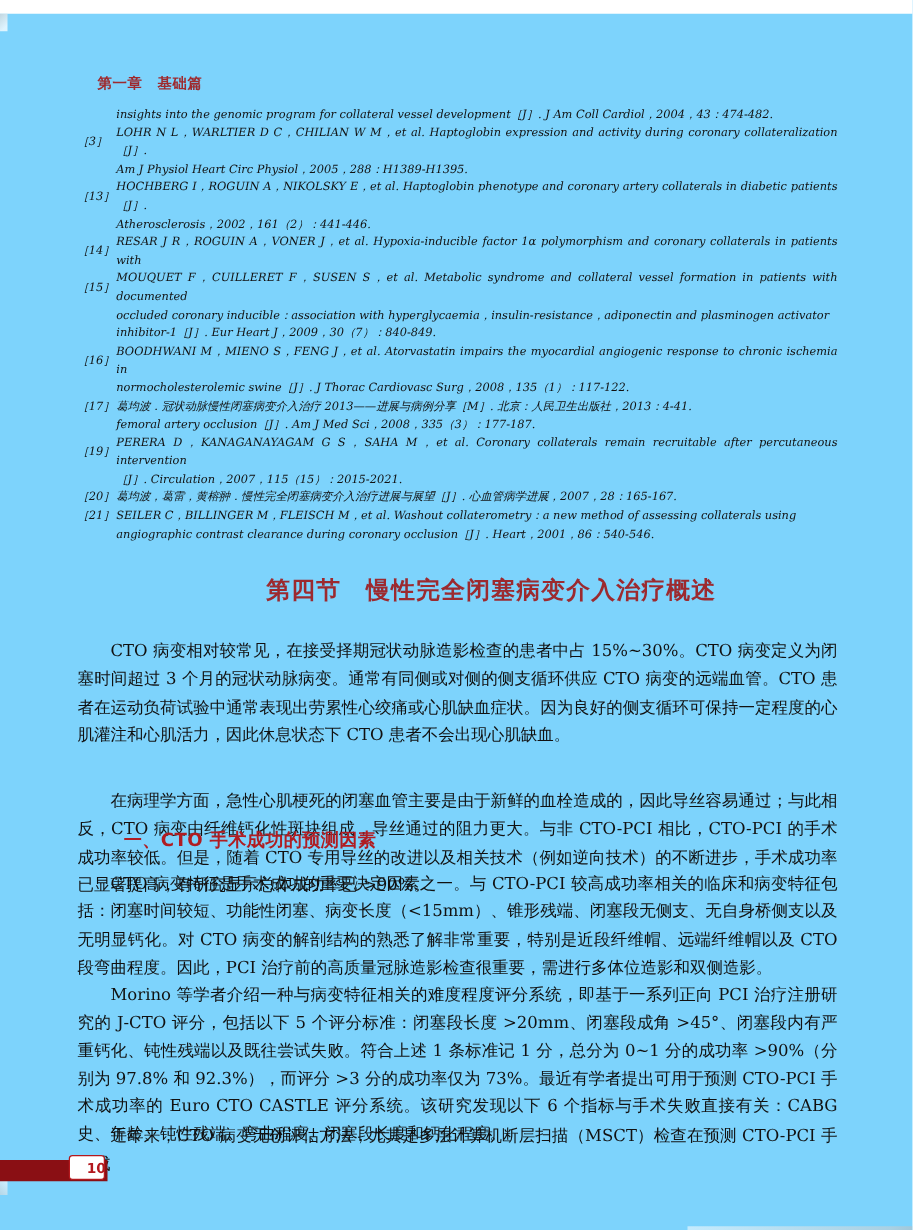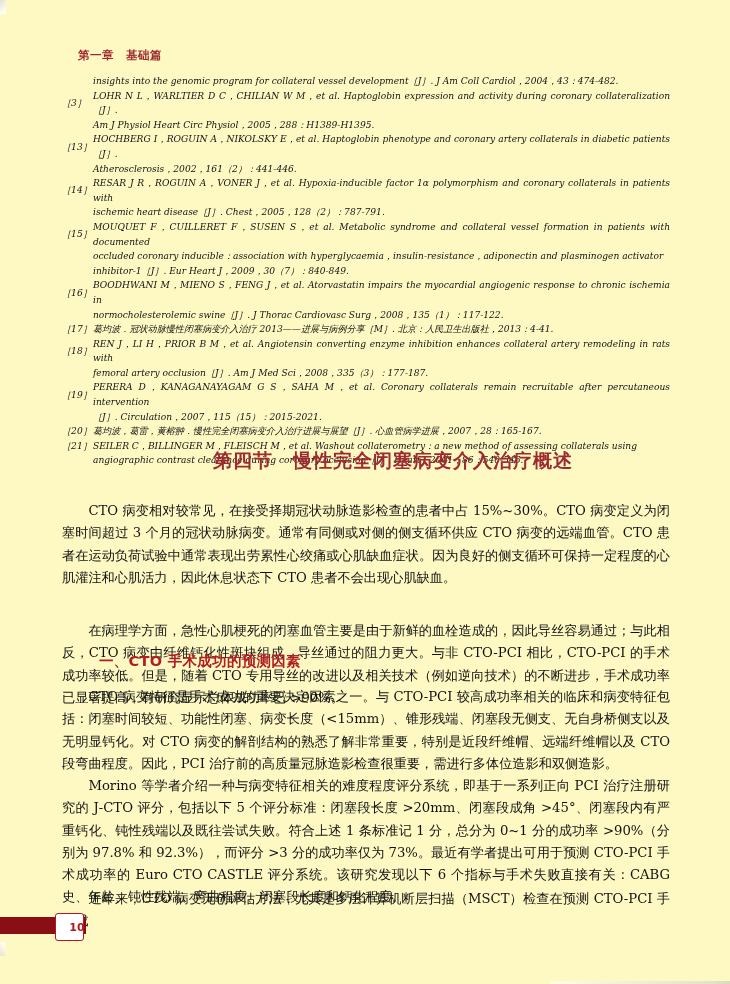--- a/index.html
+++ b/index.html
@@ -12,21 +12,22 @@
     height: 984px;
     position: relative;
     font-family: "DejaVu Serif", "Liberation Serif", serif;
     color: #1a1a1a;
     overflow: hidden;
   }
 
   .page {
     position: absolute;
     inset: 0;
-    background: #fef9c3;
+    background: #7dd3fc;
+    margin-top: 11px;
   }
 
   
   .page-edge-tl {
     position: absolute;
     left: 0; top: 0;
     width: 6px; height: 14px;
     background: linear-gradient(135deg, #d8d8d8 0%, #ffffff 75%);
     opacity: .75;
   }
@@ -155,21 +156,21 @@
     top: 917px;
     width: 86px;
     height: 17px;
     background: #8a0f14;
   }
   .folio-box {
     position: absolute;
     left: 55px;
     top: 913px;
     width: 29px;
-    height: 28px;
+    height: 20px;
     background: #ffffff;
     border: 1.3px solid #b3181d;
     border-radius: 3px;
     box-sizing: border-box;
     display: flex;
     align-items: center;
     justify-content: center;
     font-family: "DejaVu Sans", "Liberation Sans", sans-serif;
     font-size: 11px;
     font-weight: bold;
@@ -207,23 +208,20 @@
       <div class="ref-text">HOCHBERG I，ROGUIN A，NIKOLSKY E，et al. Haptoglobin phenotype and coronary artery collaterals in diabetic patients［J］.</div>
     </div>
     <div class="ref-item continuation">
       <div class="ref-text last-line">Atherosclerosis，2002，161（2）：441-446.</div>
     </div>
 
     <div class="ref-item">
       <div class="ref-num">［14］</div>
       <div class="ref-text">RESAR J R，ROGUIN A，VONER J，et al. Hypoxia-inducible factor 1α polymorphism and coronary collaterals in patients with</div>
     </div>
-    <div class="ref-item continuation">
-      <div class="ref-text last-line">ischemic heart disease［J］. Chest，2005，128（2）：787-791.</div>
-    </div>
 
     <div class="ref-item">
       <div class="ref-num">［15］</div>
       <div class="ref-text">MOUQUET F，CUILLERET F，SUSEN S，et al. Metabolic syndrome and collateral vessel formation in patients with documented</div>
     </div>
     <div class="ref-item continuation">
       <div class="ref-text">occluded coronary inducible：association with hyperglycaemia，insulin-resistance，adiponectin and plasminogen activator</div>
     </div>
     <div class="ref-item continuation">
       <div class="ref-text last-line">inhibitor-1［J］. Eur Heart J，2009，30（7）：840-849.</div>
@@ -235,24 +233,20 @@
     </div>
     <div class="ref-item continuation">
       <div class="ref-text last-line">normocholesterolemic swine［J］. J Thorac Cardiovasc Surg，2008，135（1）：117-122.</div>
     </div>
 
     <div class="ref-item">
       <div class="ref-num">［17］</div>
       <div class="ref-text last-line">葛均波．冠状动脉慢性闭塞病变介入治疗 2013——进展与病例分享［M］. 北京：人民卫生出版社，2013：4-41.</div>
     </div>
 
-    <div class="ref-item">
-      <div class="ref-num">［18］</div>
-      <div class="ref-text">REN J，LI H，PRIOR B M，et al. Angiotensin converting enzyme inhibition enhances collateral artery remodeling in rats with</div>
-    </div>
     <div class="ref-item continuation">
       <div class="ref-text last-line">femoral artery occlusion［J］. Am J Med Sci，2008，335（3）：177-187.</div>
     </div>
 
     <div class="ref-item">
       <div class="ref-num">［19］</div>
       <div class="ref-text">PERERA D，KANAGANAYAGAM G S，SAHA M，et al. Coronary collaterals remain recruitable after percutaneous intervention</div>
     </div>
     <div class="ref-item continuation">
       <div class="ref-text last-line">［J］. Circulation，2007，115（15）：2015-2021.</div>

